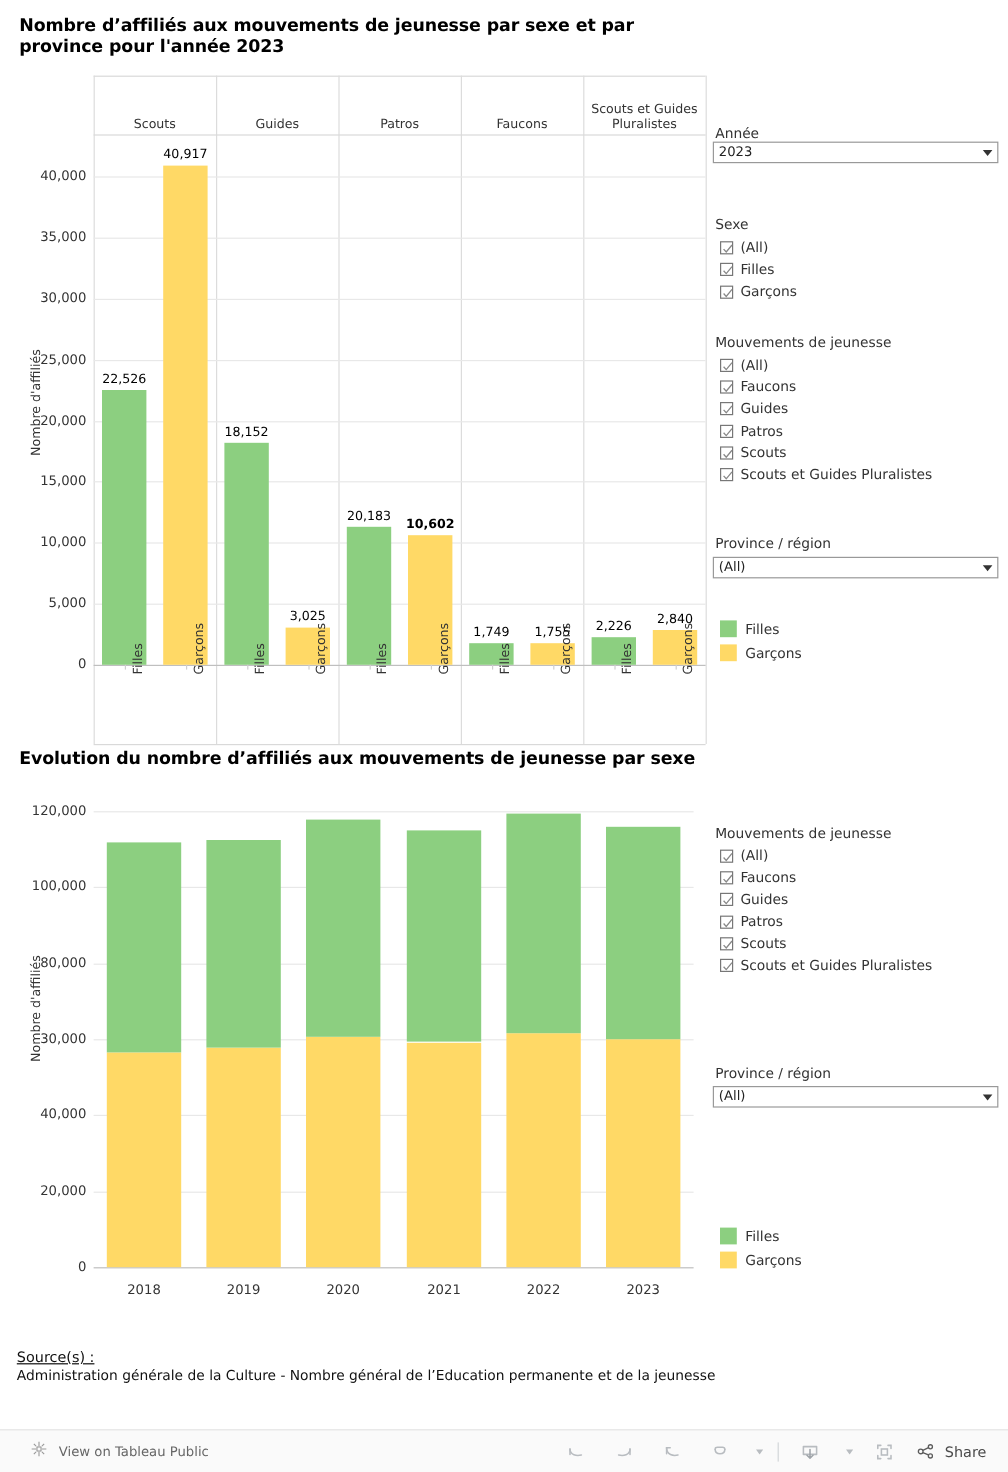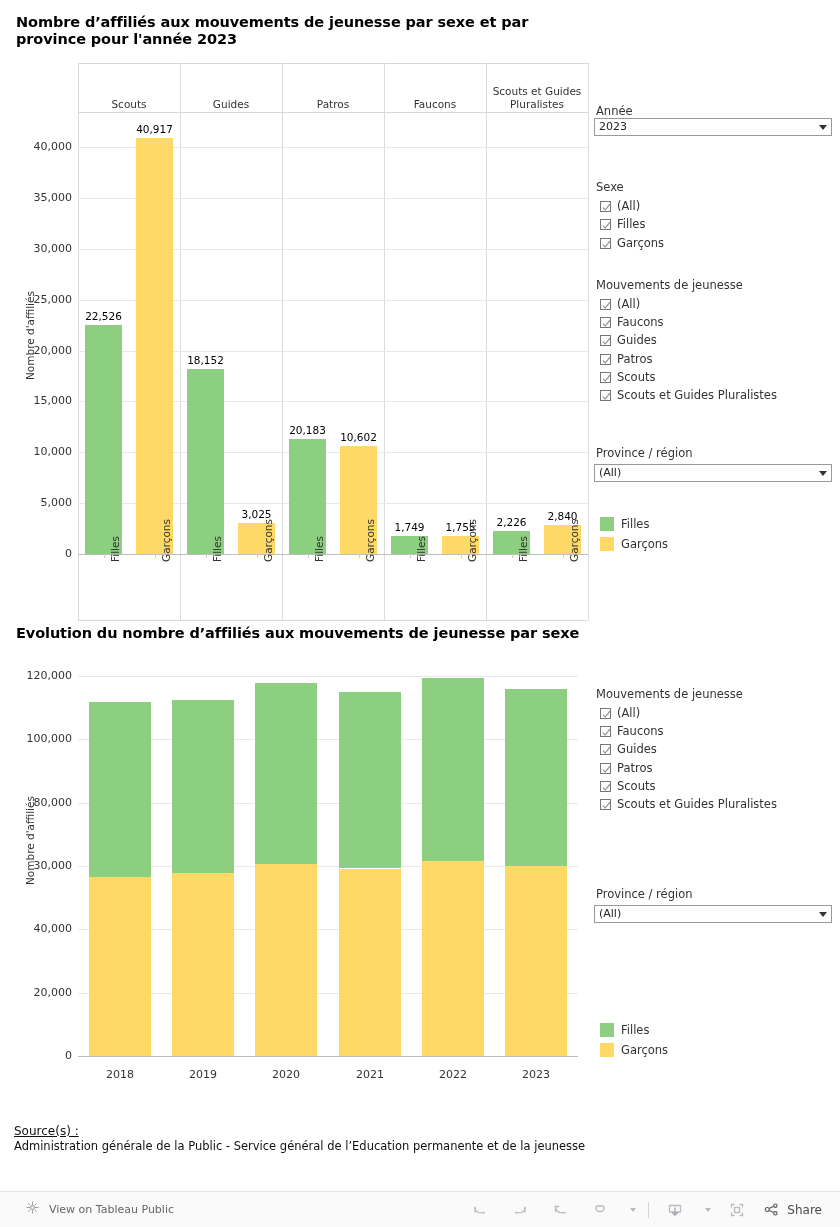--- a/index.html
+++ b/index.html
@@ -235,21 +235,21 @@
       <div class="vline" style="left:206px; top:554px; height:4px; background:#cfcfcf;"></div>
       <div class="bar bar-yellow" style="left:238px; top:523px; width:37px; height:31px; bottom:auto; background:#FFD966;"></div>
       <div class="bar-label" style="left:216px; top:508px; width:81px;">3,025</div>
       <div class="xlabel-rot" style="left:262px; top:562px;">Garçons</div>
       <div class="vline" style="left:257px; top:554px; height:4px; background:#cfcfcf;"></div>
       <div class="bar bar-green" style="left:289px; top:439px; width:37px; height:115px; bottom:auto; background:#8CCF80;"></div>
       <div class="bar-label" style="left:267px; top:424px; width:81px;">20,183</div>
       <div class="xlabel-rot" style="left:313px; top:562px;">Filles</div>
       <div class="vline" style="left:308px; top:554px; height:4px; background:#cfcfcf;"></div>
       <div class="bar bar-yellow" style="left:340px; top:446px; width:37px; height:108px; bottom:auto; background:#FFD966;"></div>
-      <div class="bar-label" style="left:318px; top:431px; width:81px;">10,602</div>
+      <div class="bar-label" style="left:318px; top:431px; width:81px;font-weight:bold;">10,602</div>
       <div class="xlabel-rot" style="left:364px; top:562px;">Garçons</div>
       <div class="vline" style="left:359px; top:554px; height:4px; background:#cfcfcf;"></div>
       <div class="bar bar-green" style="left:391px; top:536px; width:37px; height:18px; bottom:auto; background:#8CCF80;"></div>
       <div class="bar-label" style="left:369px; top:521px; width:81px;">1,749</div>
       <div class="xlabel-rot" style="left:415px; top:562px;">Filles</div>
       <div class="vline" style="left:410px; top:554px; height:4px; background:#cfcfcf;"></div>
       <div class="bar bar-yellow" style="left:442px; top:536px; width:37px; height:18px; bottom:auto; background:#FFD966;"></div>
       <div class="bar-label" style="left:420px; top:521px; width:81px;">1,755</div>
       <div class="xlabel-rot" style="left:466px; top:562px;">Garçons</div>
       <div class="vline" style="left:461px; top:554px; height:4px; background:#cfcfcf;"></div>
@@ -453,21 +453,21 @@
         <div class="legend-swatch" style="background:#8CCF80;"></div>
         <div class="legend-text">Filles</div>
       </div>
       <div class="legend-row" style="left:600px; top:1043px;">
         <div class="legend-swatch" style="background:#FFD966;"></div>
         <div class="legend-text">Garçons</div>
       </div>
     </div>
 
   <div id="source-label">Source(s) :</div>
-  <div id="source-text">Administration générale de la Public - Service général de l’Education permanente et de la jeunesse</div>
+  <div id="source-text">Administration générale de la Culture - Nombre général de l’Education permanente et de la jeunesse</div>
 
   <div id="toolbar">
     <div id="tb-left">
       <span>
         <svg width="15" height="15" viewBox="0 0 16 16">
           <g stroke="#9a9a9a" stroke-width="1" fill="none">
             <path d="M8 1.5v4M8 10.5v4M1.5 8h4M10.5 8h4"></path>
             <path d="M3.4 3.4l2 2M10.6 10.6l2 2M12.6 3.4l-2 2M5.4 10.6l-2 2"></path>
           </g>
           <rect x="6.2" y="6.2" width="3.6" height="3.6" fill="none" stroke="#9a9a9a" stroke-width="1"></rect>

